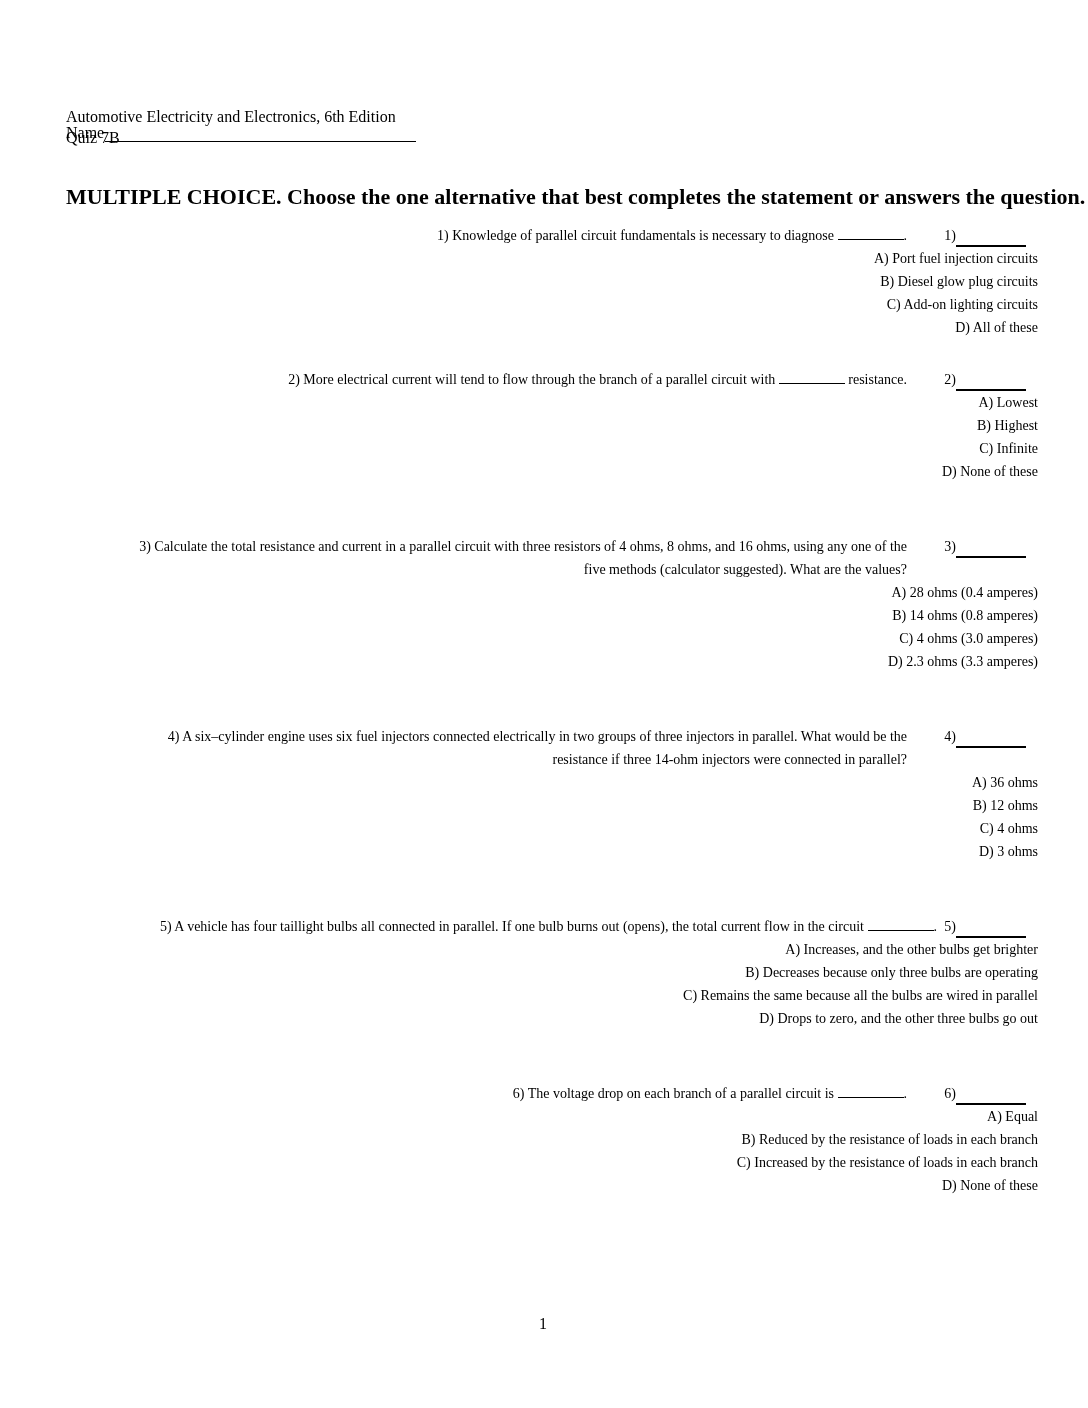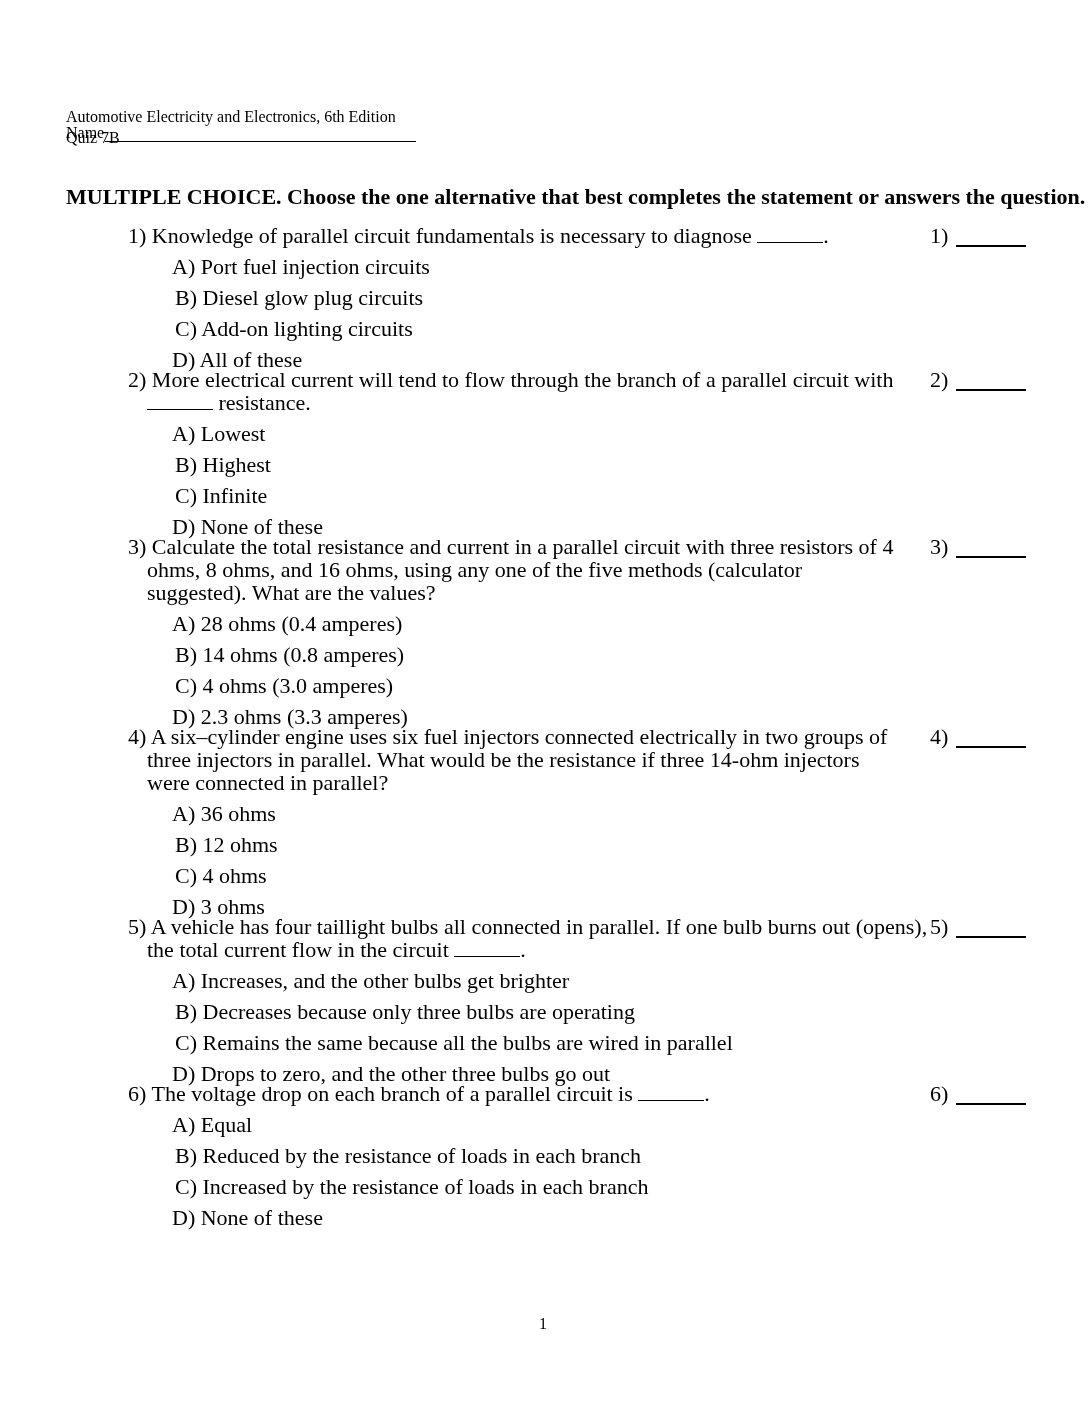--- a/index.html
+++ b/index.html
@@ -1,24 +1,24 @@
 <!DOCTYPE html>
 <html><head>
 <meta charset="utf-8">
 <style>
   html, body { margin: 0; padding: 0; background: #ffffff; }
   body { width: 1088px; height: 1408px; position: relative; overflow: hidden; color: #000; }
   .header { position: absolute; left: 66px; top: 66px; font-family: "Liberation Serif", serif; font-size: 16px; line-height: 21px; margin-top: 40px; }
   .name-row { position: absolute; left: 66px; top: 123px; font-family: "Liberation Serif", serif; font-size: 16px; display: flex; align-items: flex-end; }
   .name-line { display: inline-block; width: 311px; border-bottom: 1px solid #000; height: 18px; margin-left: 1px; }
   .instructions { position: absolute; left: 66px; top: 184px; font-family: "Liberation Serif", serif; font-size: 22px; font-weight: bold; white-space: nowrap; }
-  .question { position: absolute; left: 128px; width: 910px; font-family: "Liberation Serif", serif; font-size: 22px; }
+  .question { position: absolute; left: 128px; width: 910px; font-family: "Liberation Serif", serif; font-size: 14px; text-align: right; }
   .q-stem { position: relative; width: 760px; line-height: 23px; padding-left: 19px; text-indent: -19px; }
   .blank { display: inline-block; width: 66px; border-bottom: 1px solid #000; height: 14px; vertical-align: baseline; }
-  .option { margin-left: 44px; line-height: 23px; margin-top: 8px; }
+  .option { margin-left: 44px; line-height: 23px; }
   .option.indent { margin-left: 47px; }
   .answer { position: absolute; left: 802px; top: 0; display: flex; align-items: flex-end; line-height: 23px; }
   .answer-label { width: 26px; }
   .answer-line { display: inline-block; width: 70px; border-bottom: 2px solid #000; height: 14px; margin-left: 0; }
   .page-number { position: absolute; left: 539px; top: 1315px; font-family: "Liberation Serif", serif; font-size: 16px; }
 </style>
 </head>
 <body>
 
 <div class="header">

